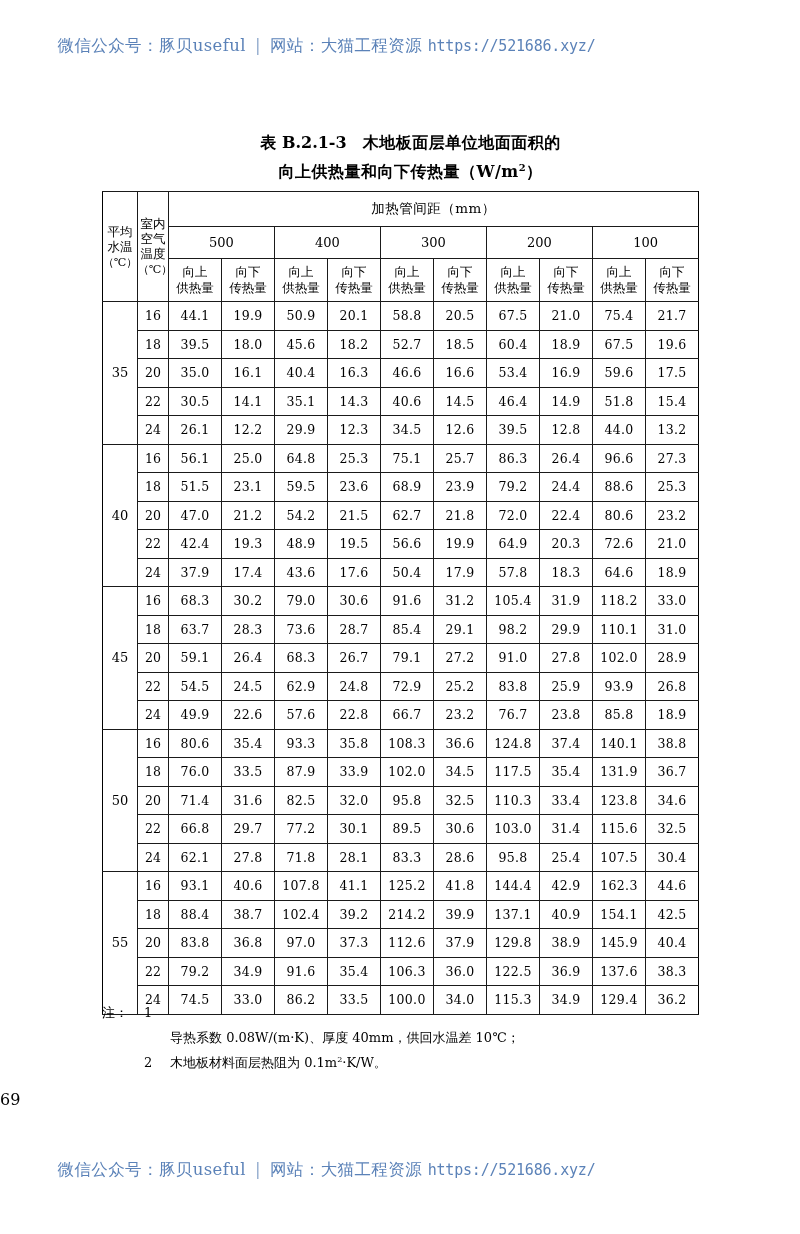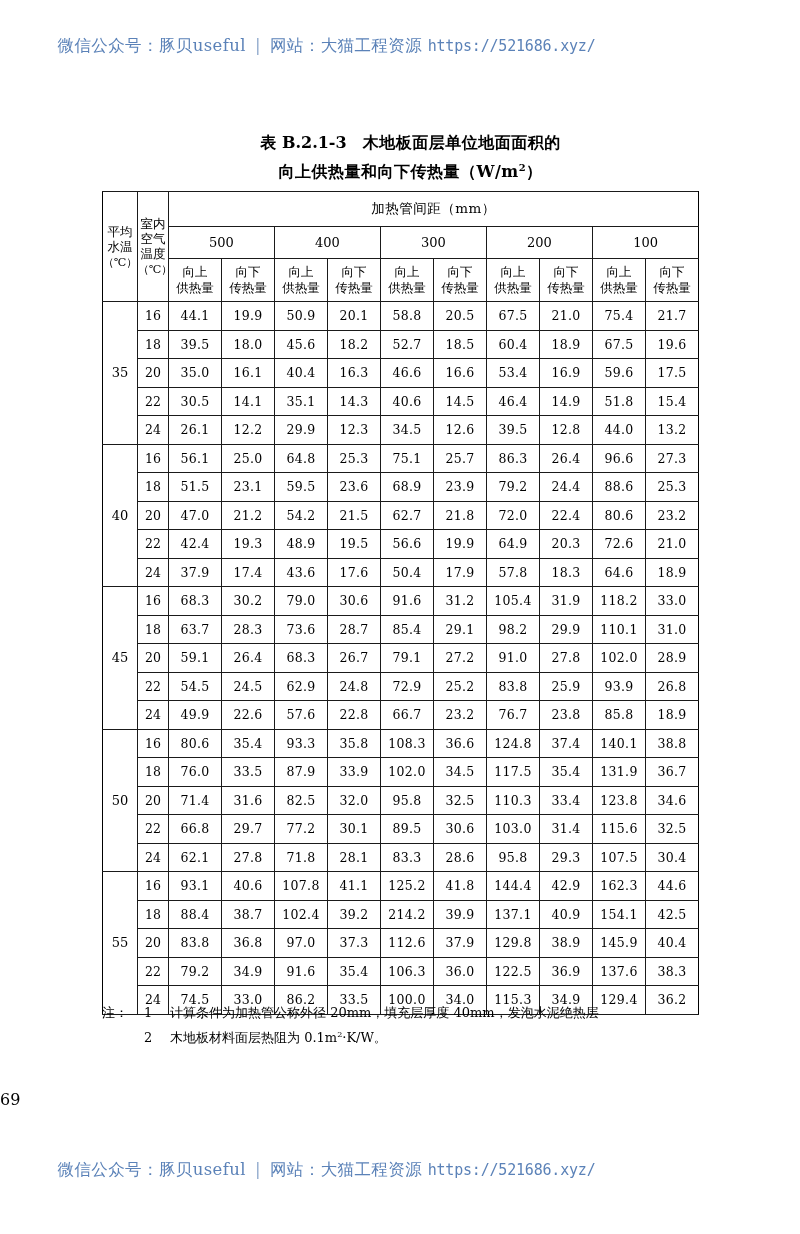--- a/index.html
+++ b/index.html
@@ -477,21 +477,21 @@
       </tr>
       <tr class=" block-last">
         <td class="air outer-l">24</td>
         <td class="val">62.1</td>
         <td class="val">27.8</td>
         <td class="val">71.8</td>
         <td class="val">28.1</td>
         <td class="val">83.3</td>
         <td class="val">28.6</td>
         <td class="val">95.8</td>
-        <td class="val">29.3</td>
+        <td class="val">25.4</td>
         <td class="val">107.5</td>
         <td class="val outer-r">30.4</td>
       </tr>
       <tr class="block-first">
         <td class="wtemp outer-l" rowspan="5">55</td>
         <td class="air">16</td>
         <td class="val">93.1</td>
         <td class="val">40.6</td>
         <td class="val">107.8</td>
         <td class="val">41.1</td>
@@ -554,21 +554,23 @@
         <td class="val">129.4</td>
         <td class="val outer-r">36.2</td>
       </tr>
     </tbody>
 </table>
 
 <div class="notes">
   <div class="note-row">
     <span class="note-label">注：</span>
     <span class="note-num">1</span>
-    <span class="note-body">计算条件为加热管公称外径 20mm，填充层厚度 40mm，发泡水泥绝热层</span>
+  </div>
+  <div class="note-row note-cont">
+    <span class="note-body">导热系数 0.08W/(m·K)、厚度 40mm，供回水温差 10℃；</span>
   </div>
   <div class="note-row">
     <span class="note-label"></span>
     <span class="note-num">2</span>
     <span class="note-body"><span>木地板材料面层热阻为 0.1m</span><sup>2</sup><span>·K/W。</span></span>
   </div>
 </div>
 
 <div id="page-number">69</div>
 

